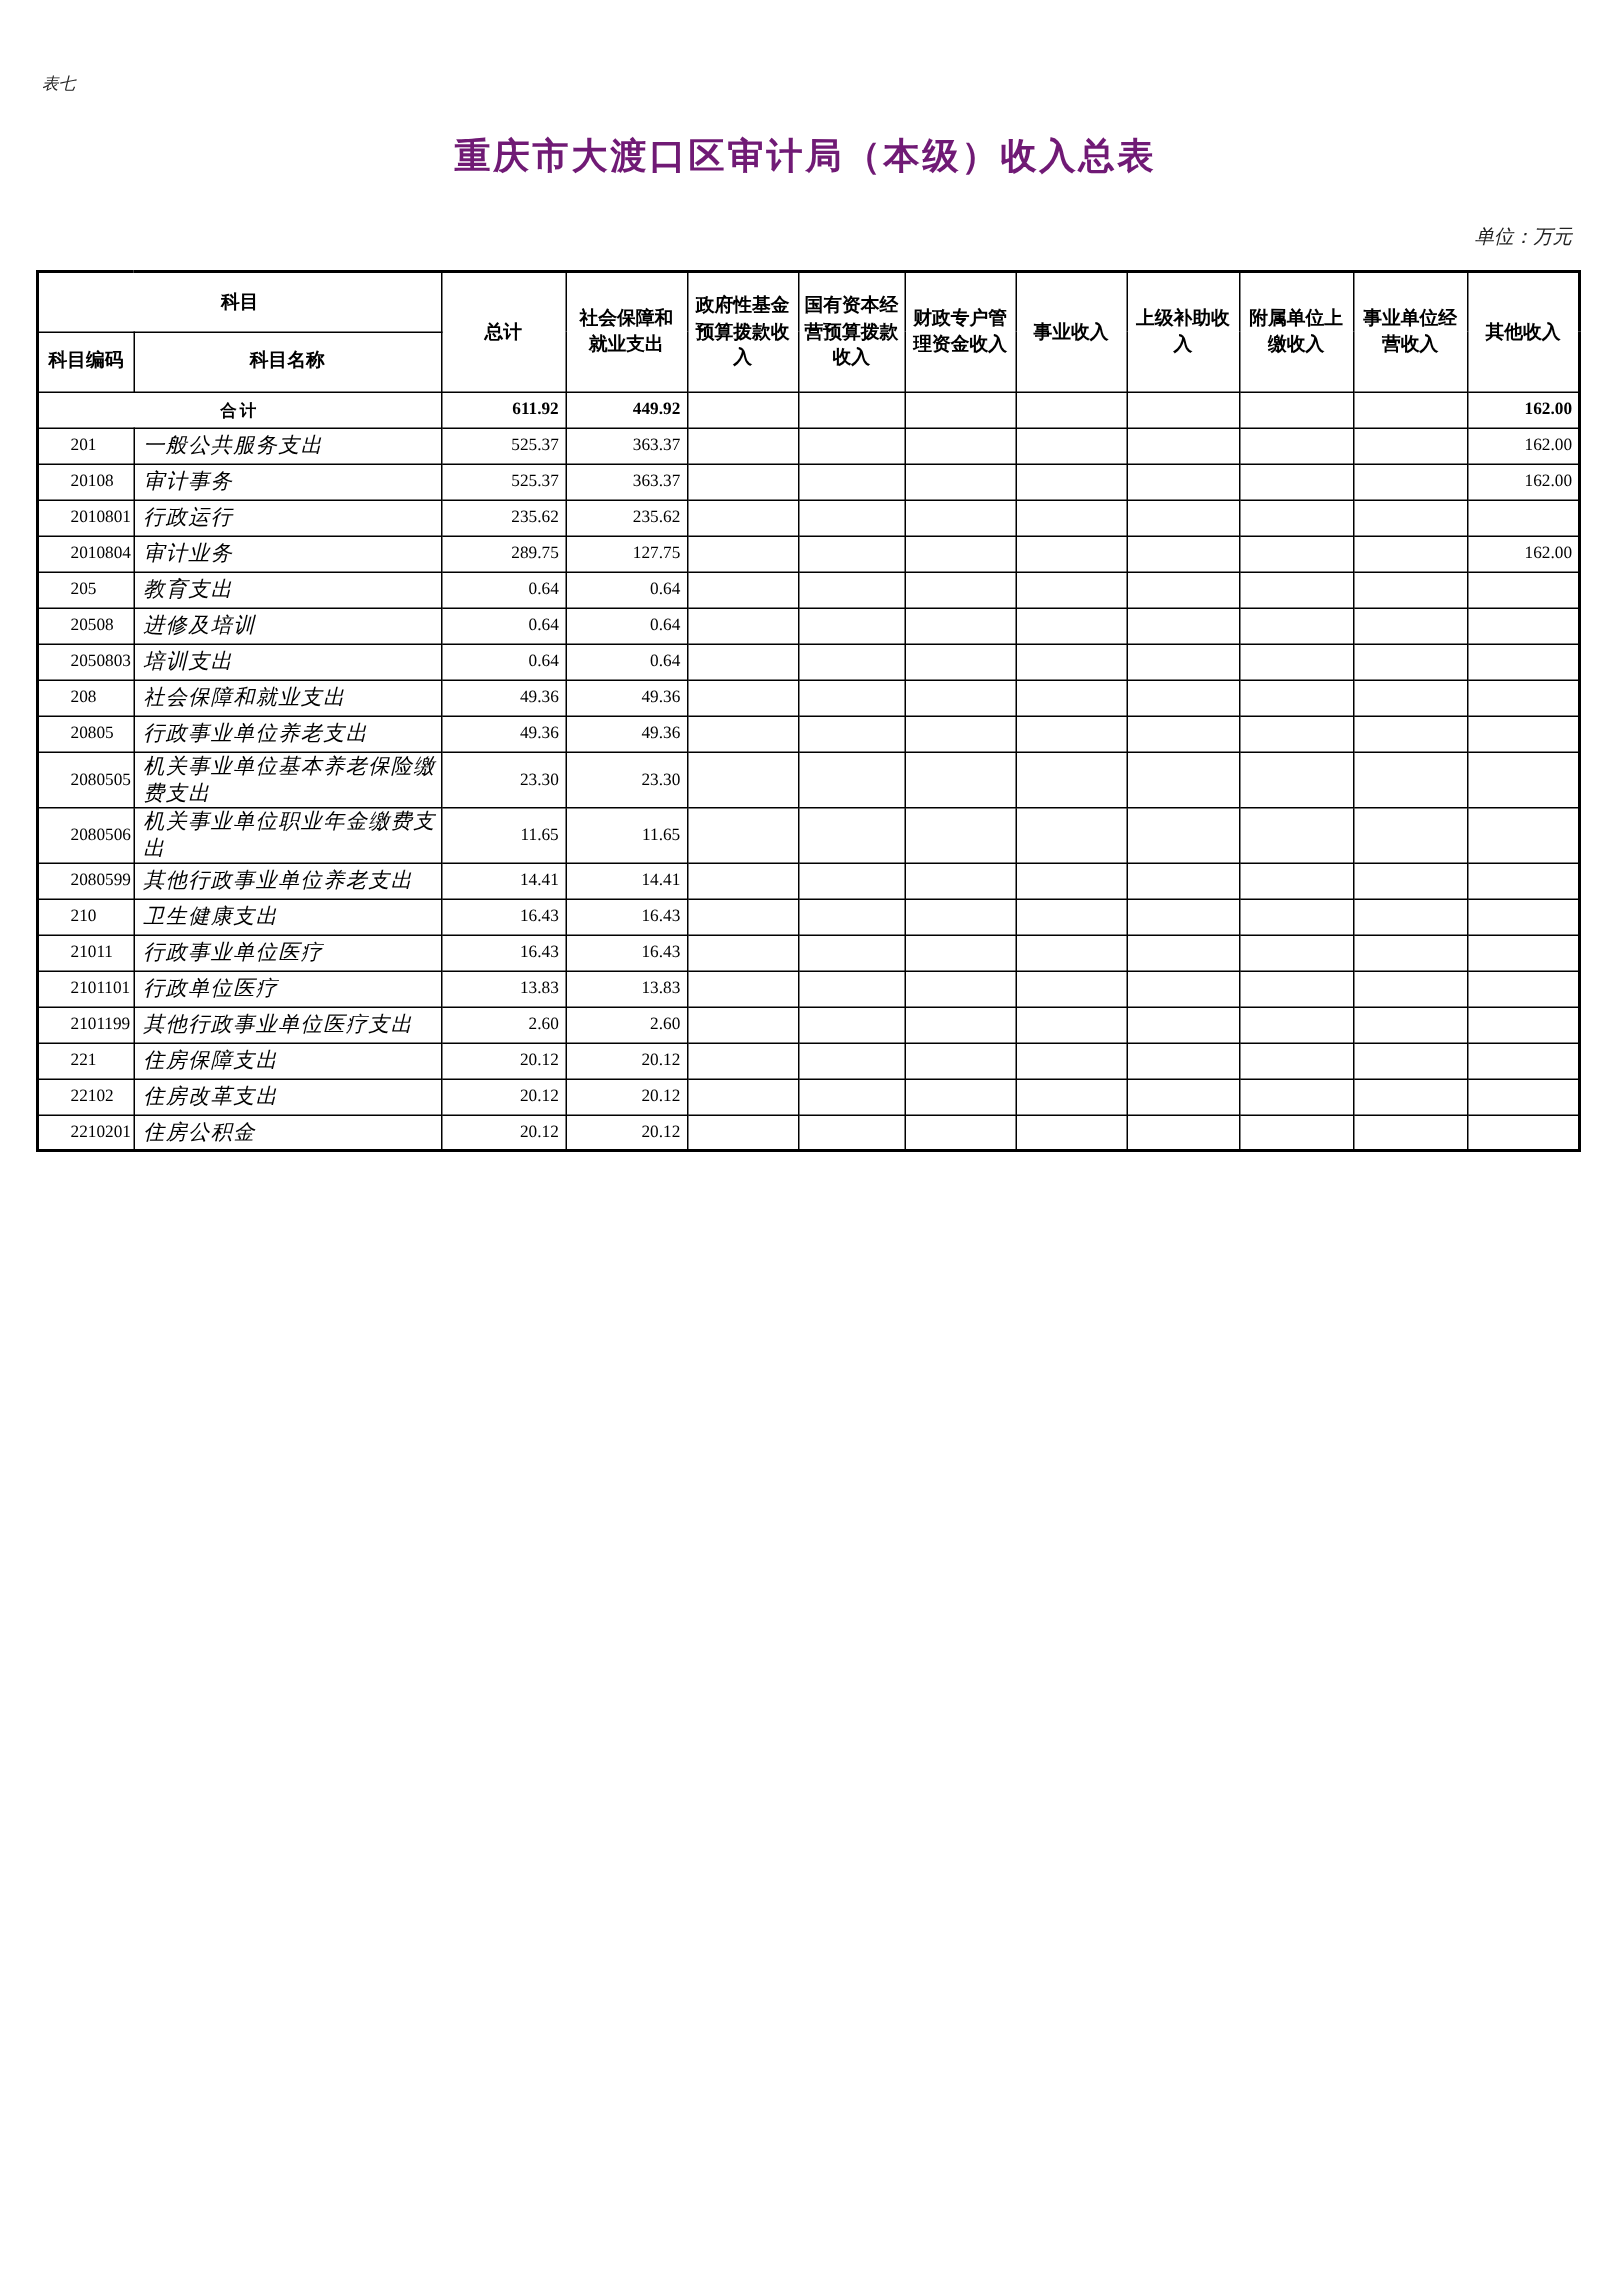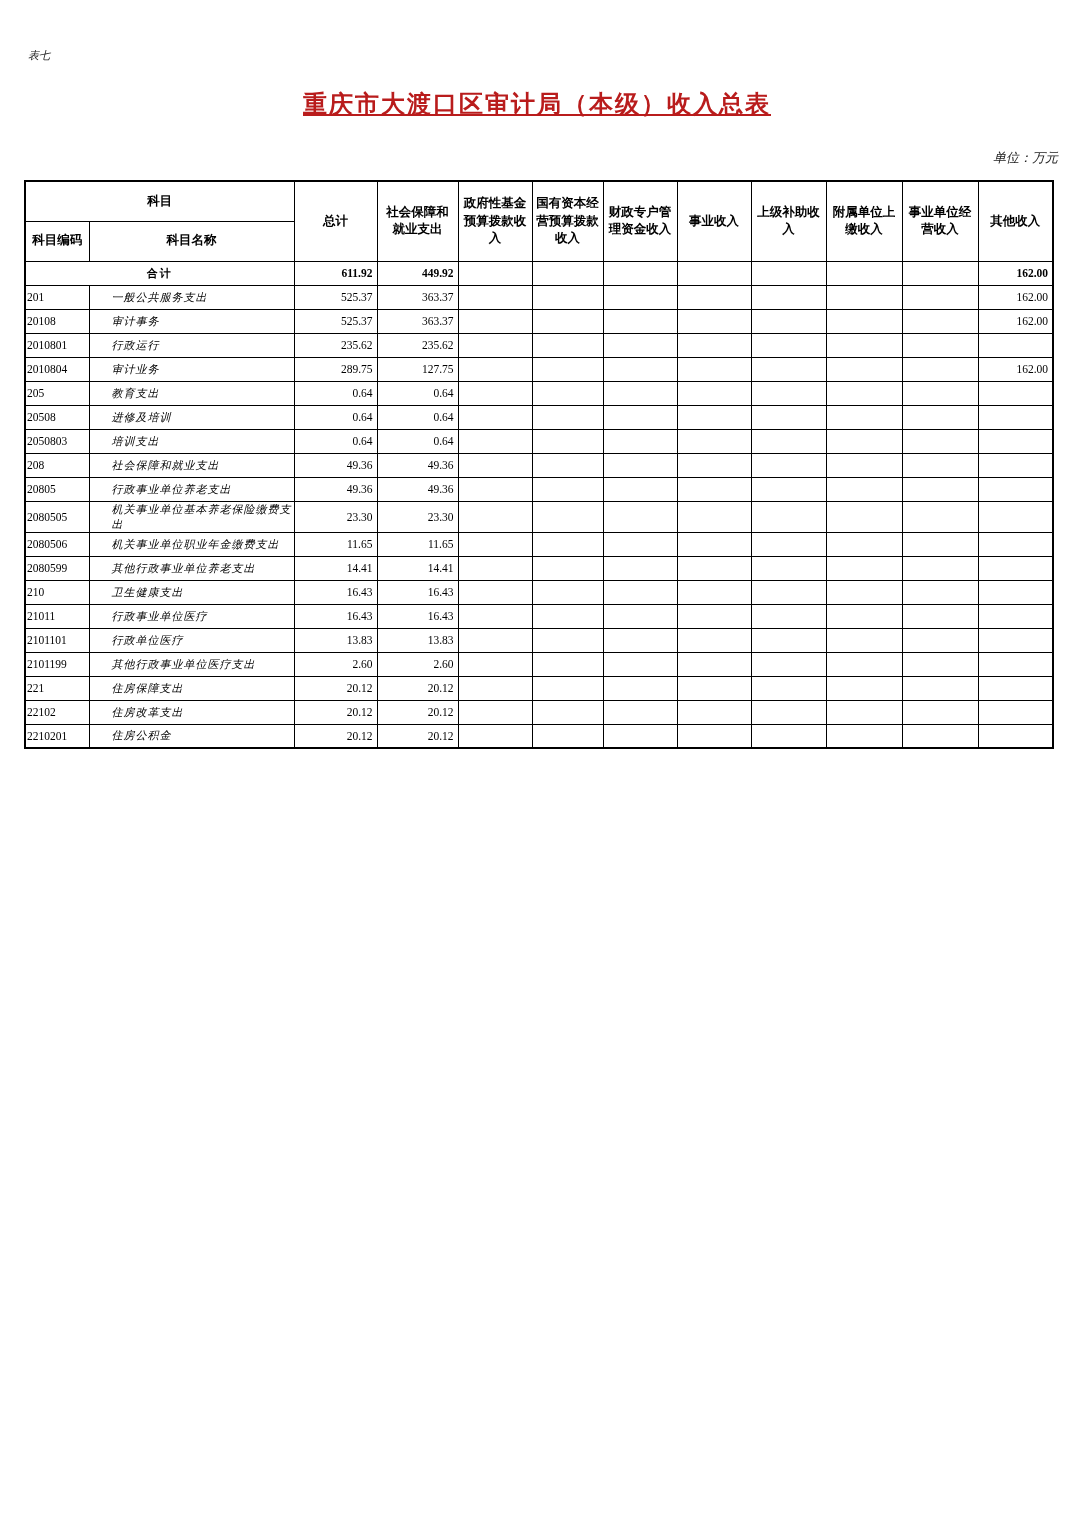--- a/index.html
+++ b/index.html
@@ -8,24 +8,24 @@
     font-family:"Liberation Sans", sans-serif; color:#000;
   }
   .page-label {
     position:absolute; left:28px; top:48px;
     font-family:"Liberation Serif", serif; font-style:italic;
     font-size:11px; color:#222;
   }
   .doc-title {
     position:absolute; left:0; top:88px; width:100%; text-align:center;
     font-family:"Liberation Serif", serif; font-weight:bold;
-    font-size:24px; letter-spacing:2px; color:#b91c1c;text-decoration:underline;
+    font-size:24px; letter-spacing:2px; color:#701a75;
   }
   .unit-note {
-    position:absolute; top:149px; right:16px;
+    position:absolute; top:149px; right:26px;
     font-family:"Liberation Serif", serif; font-style:italic;
     font-size:13px; color:#222;
   }
   table.budget {
     position:absolute; left:24px; top:180px; width:1028px;
     border-collapse:collapse; table-layout:fixed;
     border:2px solid #000;
   }
   .budget th, .budget td {
     border:1px solid #000; padding:0; overflow:hidden;
@@ -33,25 +33,25 @@
   }
   .budget thead th {
     font-weight:bold; font-size:12.5px; line-height:1.4;
     text-align:center; padding:2px 3px;
   }
   tr.hrow1 { height:40px;margin-top:37px; }
   tr.hrow2 { height:40px; }
   .budget tbody tr { height:24px; }
   td.code {
     font-family:"Liberation Serif", serif; font-size:11.5px;
-    text-align:left; padding-left:1px;
+    text-align:left; padding-left:21px;
   }
   td.name {
     font-family:"Liberation Serif", serif; font-style:italic;
-    font-size:11px; text-align:left; padding-left:22px; letter-spacing:1px;
+    font-size:14px; text-align:left; padding-left:6px; letter-spacing:1px;
   }
   td.num {
     font-family:"Liberation Serif", serif; font-size:11.5px;
     text-align:right; padding-right:4px;
   }
   tr.total-row td { font-weight:bold; }
   tr.total-row td.total-label {
     font-family:"Liberation Sans", sans-serif; font-style:normal;
     text-align:center; font-size:11px; letter-spacing:2px;
   }

